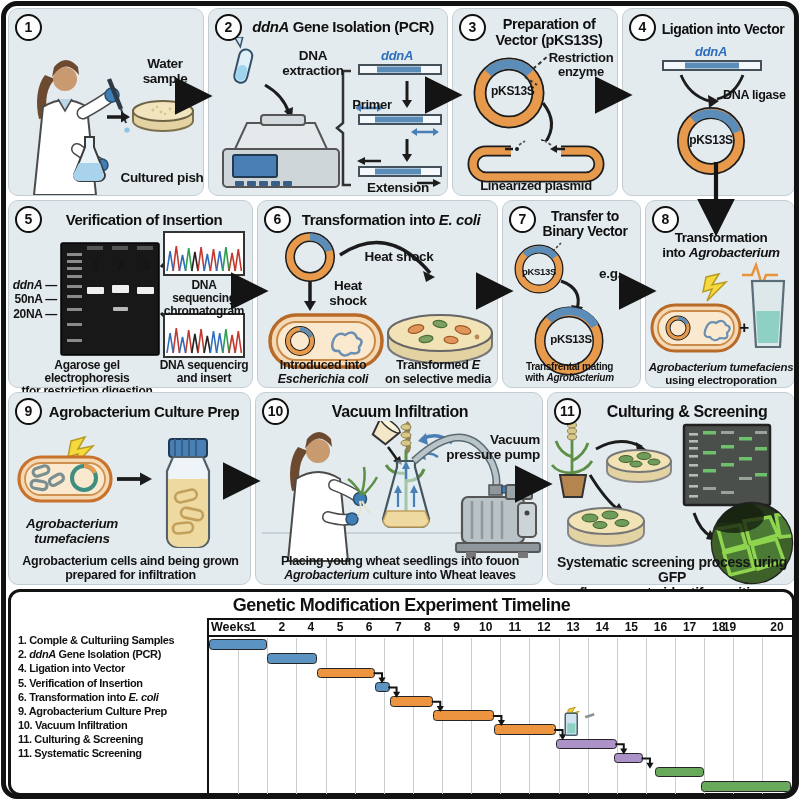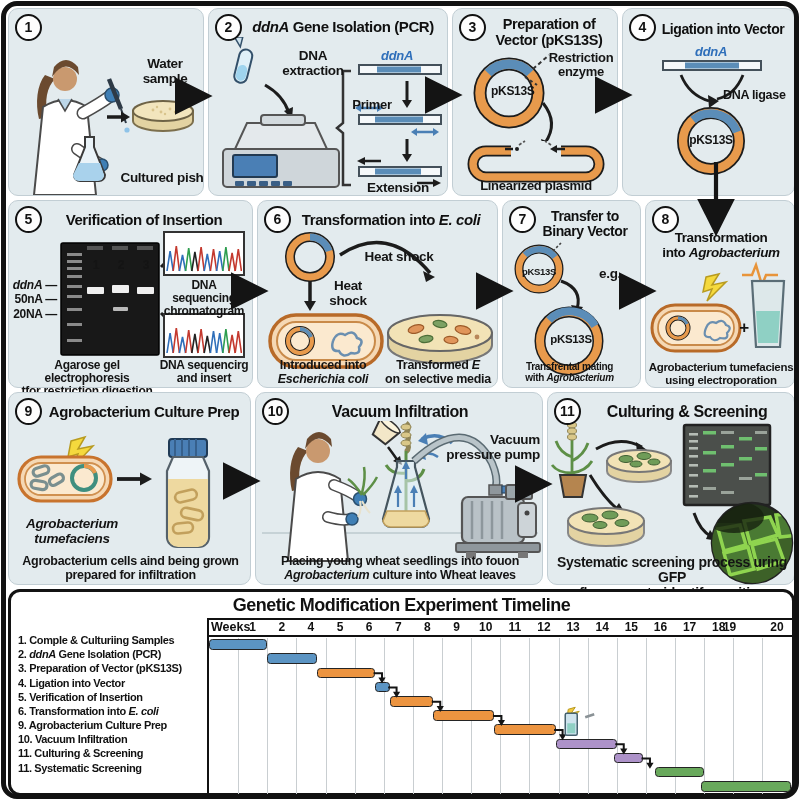--- a/index.html
+++ b/index.html
@@ -384,21 +384,21 @@
         <path d="M60,99 q3,-8 10,-5 q7,-5 10,2 q7,2 1,8 q2,7 -7,5 q-6,5 -10,-1 q-8,1 -4,-9" fill="none" stroke="#6b8fb0" stroke-width="2.2"></path>
       </g>
       <g>
         <path d="M106,52 L138,52 L134,118 L110,118 Z" fill="#dde8ea" stroke="#5a6d76" stroke-width="2.2"></path>
         <path d="M110,82 L134,82 L132,114 L112,114 Z" fill="#8fd0c4"></path>
         <line x1="106" y1="52" x2="138" y2="52" stroke="#5a6d76" stroke-width="2.2"></line>
       </g>
     </svg>
     <div class="lbl" style="left:88px;top:118px;width:20px;font-size:17px">+</div>
     <div class="lbl" style="left:2px;top:160px;width:146px;font-size:11.5px">
-      <span style="">Agrobacterium tumefaciens</span><br><span>using electroporation</span>
+      <span style="font-style:italic">Agrobacterium tumefaciens</span><br><span>using electroporation</span>
     </div>
   </div>
 
   <div class="panel" style="left:8px;top:392px;width:243px;height:193px">
     <div class="num">9</div>
     <div class="ptitle" style="left:32px;top:11px;width:206px;font-size:15px">Agrobacterium Culture Prep</div>
     <svg class="illu" style="top:28px" width="243" height="165" viewBox="0 0 243 165">
       <path d="M62,20 l14,-4 l-7,12 l15,-3 l-20,21 l5,-13 l-10,3 z" fill="#f5d93d" stroke="#b89b20" stroke-width="1.5"></path>
       <g>
         <rect x="10" y="36" width="92" height="44" rx="22" fill="#f5d8b4" stroke="#c8732d" stroke-width="3.2"></rect>
@@ -615,21 +615,20 @@
     <div class="lbl" style="left:4px;top:162px;width:240px;font-size:14px">
       <span>Systematic screening process uring GFP</span><br><span>fluoremce to identify positive transformants</span>
     </div>
   </div>
 
   <div class="gantt">
     <div class="g-title">Genetic Modification Experiment Timeline</div>
     <div class="g-labels" id="g-labels">
         <div class="g-label"><span>1. Comple &amp; Culturiing Samples</span></div>
         <div class="g-label"><span>2. </span><span style="font-style: italic;">ddnA</span><span> Gene Isolation (PCR)</span></div>
-        <div class="g-label"><span>3. Preparation of Vector (pKS13S)</span></div>
         <div class="g-label"><span>4. Ligation into Vector</span></div>
         <div class="g-label"><span>5. Verification of Insertion</span></div>
         <div class="g-label"><span>6. Transformation into </span><span style="font-style: italic;">E. coli</span></div>
         <div class="g-label"><span>9. Agrobacterium Culture Prep</span></div>
         <div class="g-label"><span>10. Vacuum Infiltration</span></div>
         <div class="g-label"><span>11. Culturing &amp; Screening</span></div>
         <div class="g-label"><span>11. Systematic Screening</span></div>
       </div>
     <div class="g-plot">
       <div class="g-head" id="g-head">

